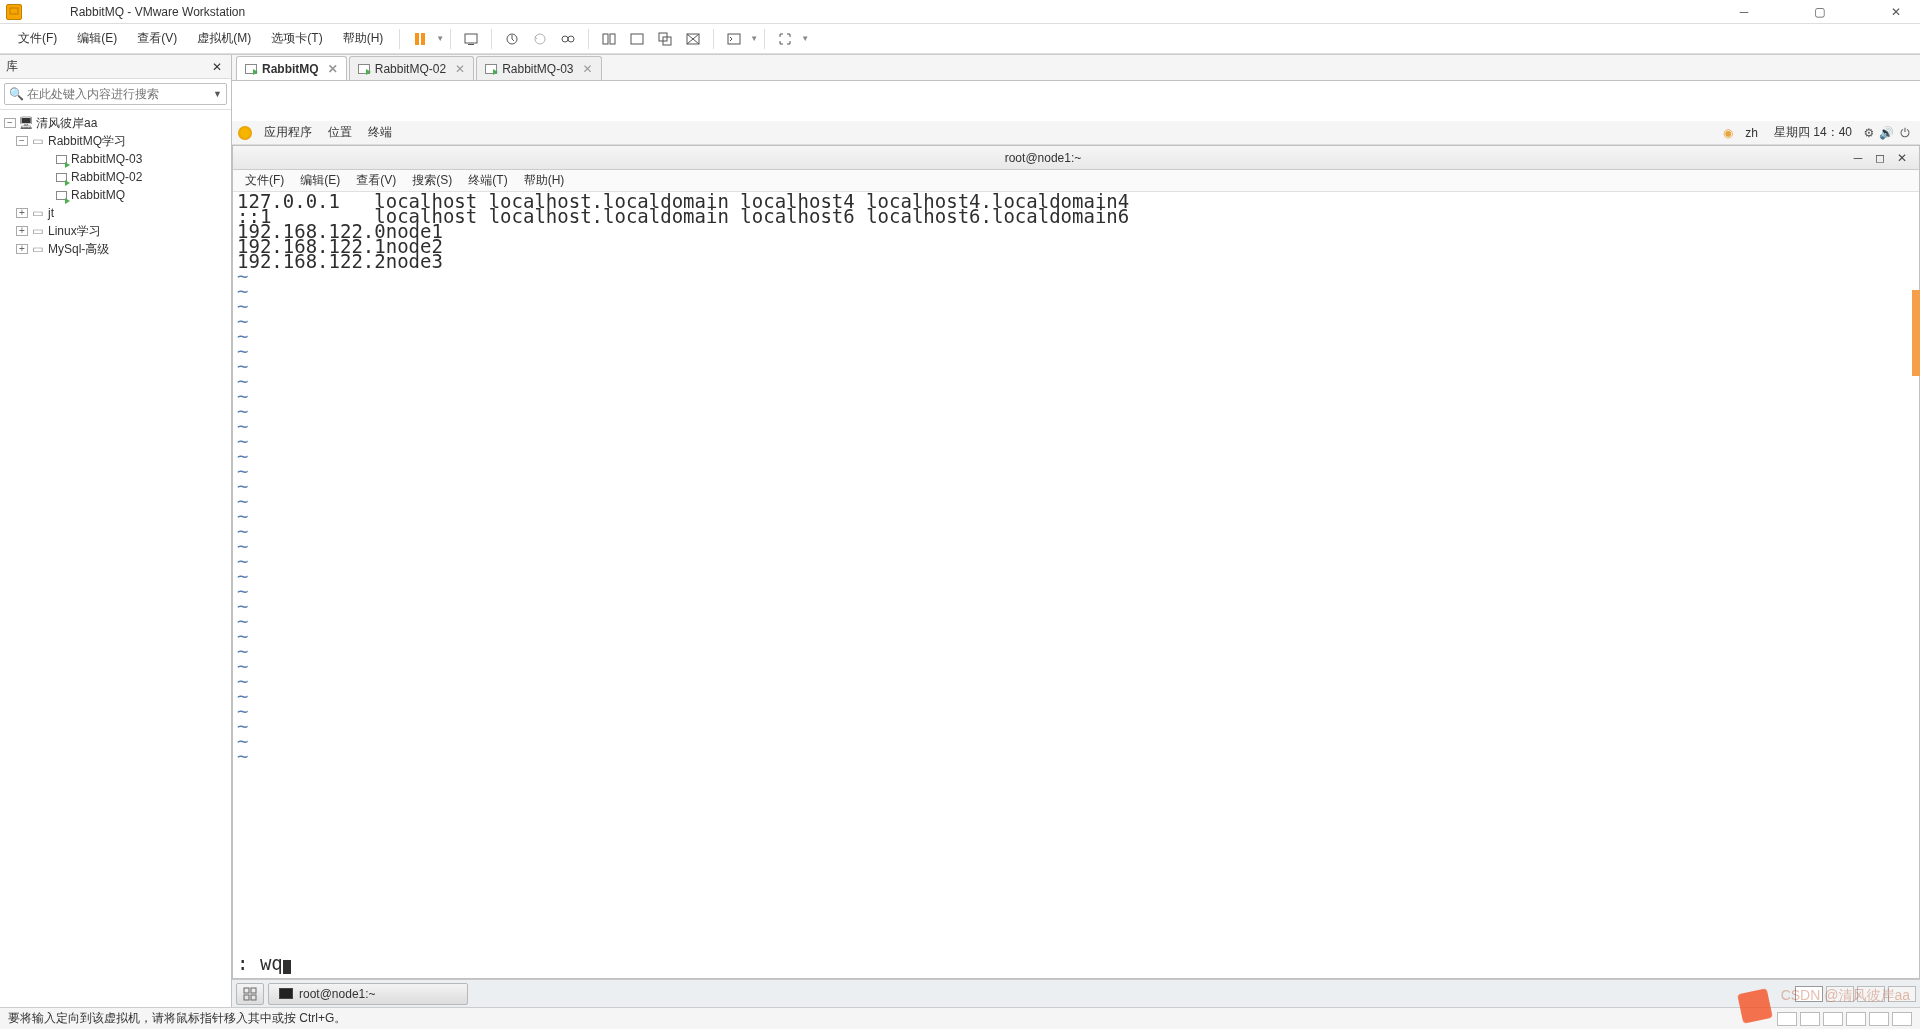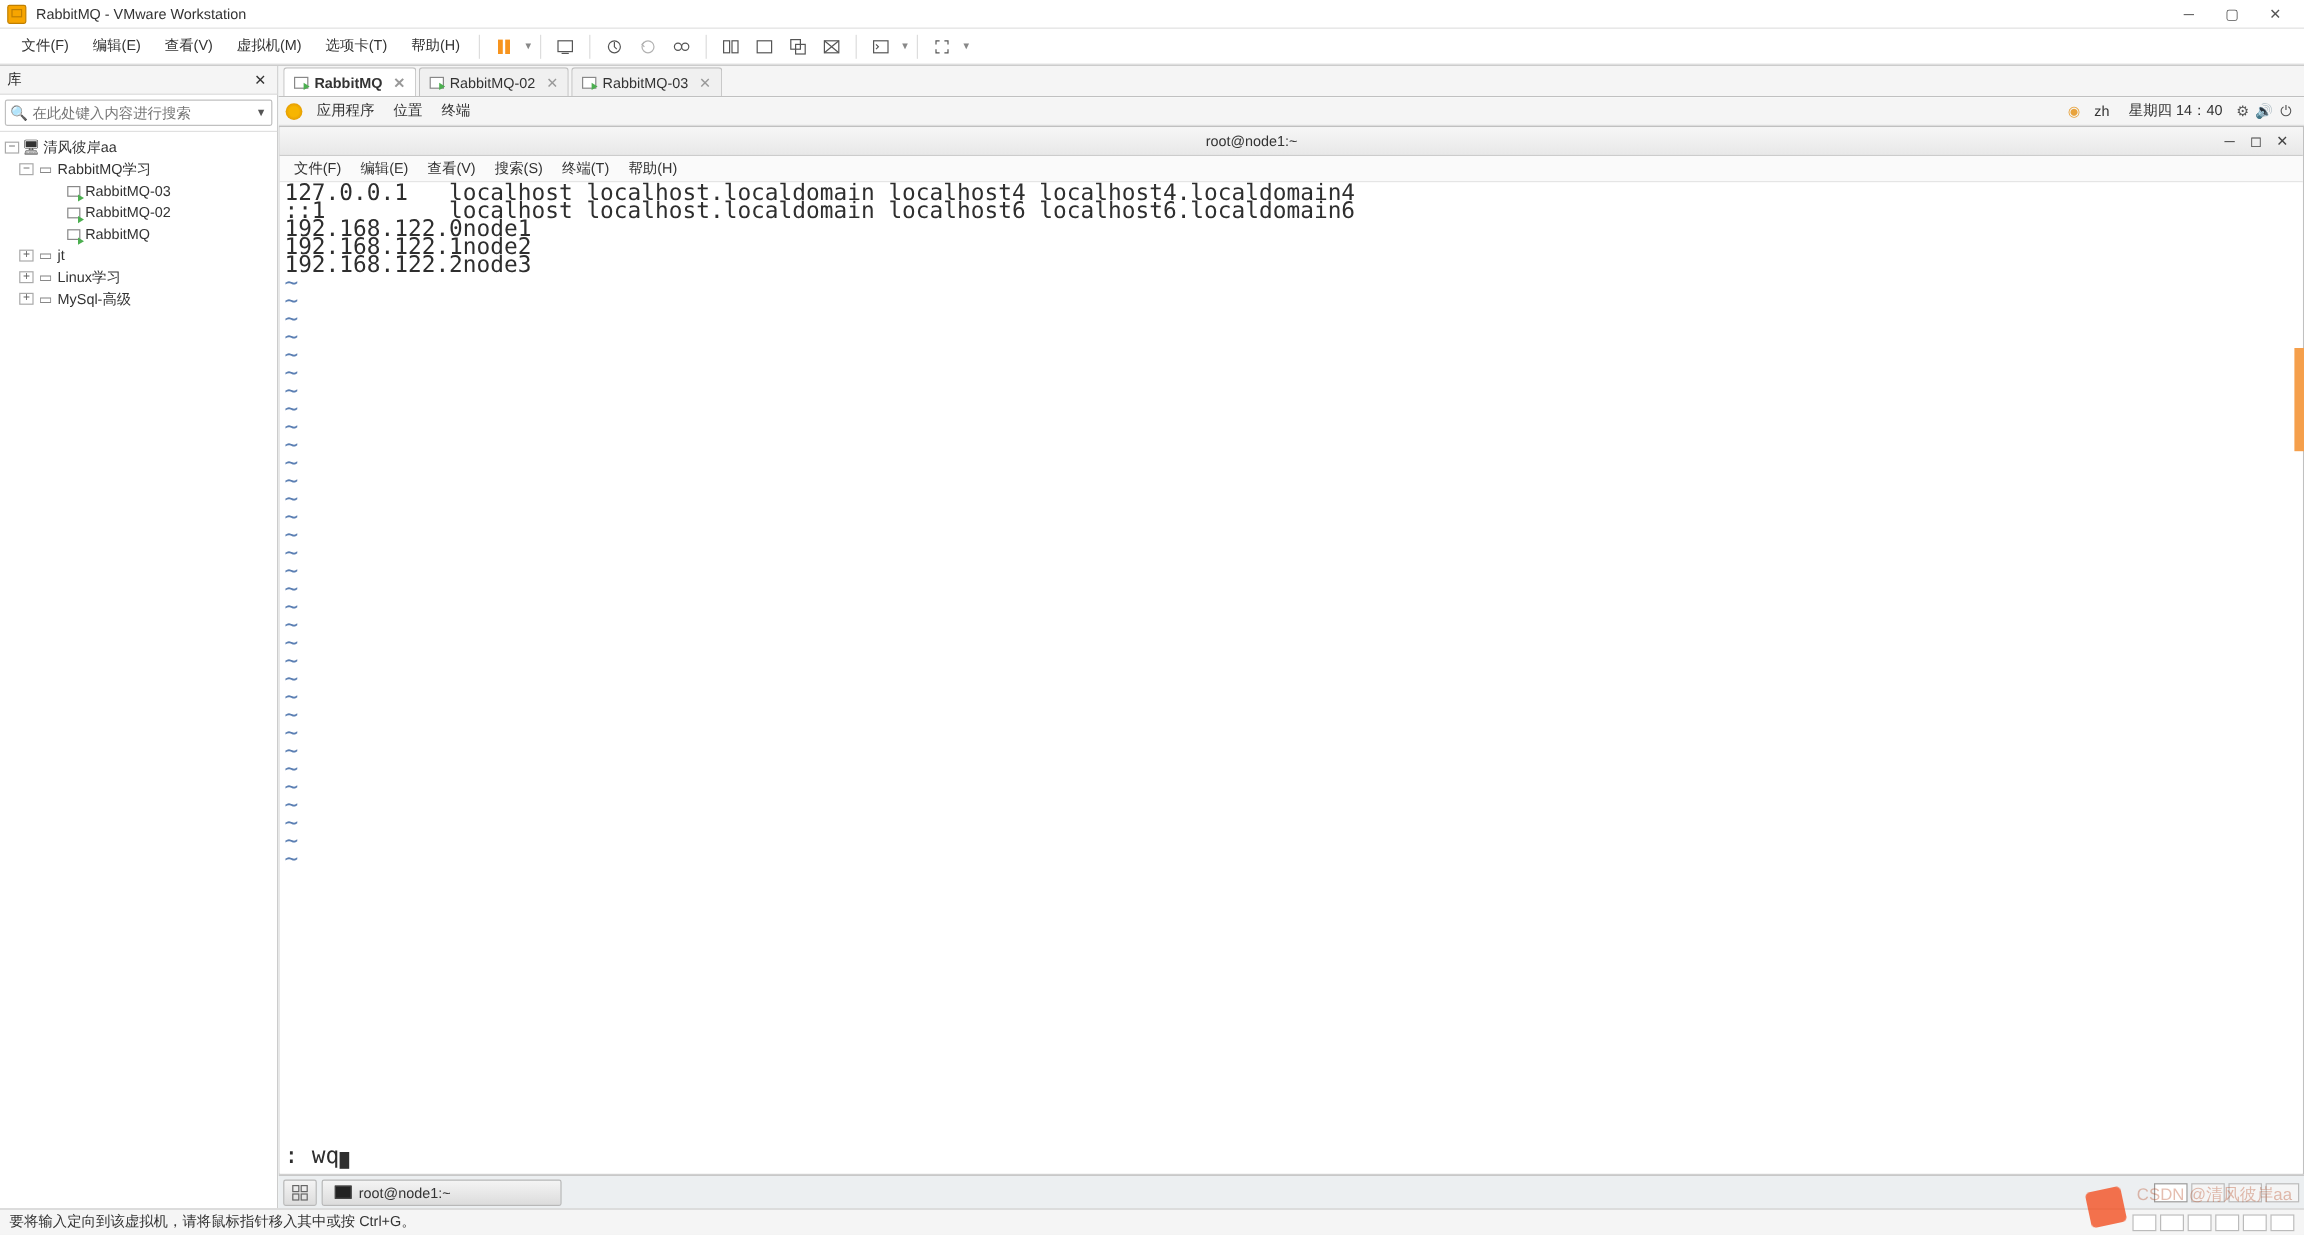--- a/index.html
+++ b/index.html
@@ -1,19 +1,19 @@
 <!DOCTYPE html>
 <html><head>
 <meta charset="utf-8">
 <style>
 * { box-sizing: border-box; margin: 0; padding: 0; }
 body { font-family: "Microsoft YaHei", "Segoe UI", sans-serif; font-size: 12px; background: #f0f0f0; width: 1920px; height: 1029px; overflow: hidden; display: flex; flex-direction: column; color: #333; }
 
 
-.title-bar { height: 24px; background: #fff; display: flex; align-items: center; padding: 0 6px; border-bottom: 1px solid #ddd; }
+.title-bar { height: 24px; background: #fff; display: flex; align-items: center; padding: 0 6px; border-bottom: 1px solid #ddd; gap: 40px; }
 .title-bar .logo { width: 16px; height: 16px; background: #f7a500; border: 1px solid #c07f00; display:inline-flex; align-items:center; justify-content:center; margin-right:8px; border-radius:2px;}
 .title-bar .logo svg{width:10px;height:10px;}
 .title-bar .title-text { flex: 1; color:#333; }
 .win-btn { width: 36px; height: 22px; display: flex; align-items: center; justify-content: center; color:#555;}
 
 
 .menu-bar { height: 30px; background: #fff; display: flex; align-items: center; padding: 0 8px; border-bottom: 1px solid #ddd; gap: 0; }
 .menu-item { padding: 4px 10px; cursor: default; }
 .toolbar-sep { width: 1px; height: 20px; background: #ddd; margin: 0 6px; }
 .tb-btn { width: 28px; height: 26px; display:flex; align-items:center; justify-content:center; color:#555;}
@@ -46,21 +46,21 @@
 
 .content { flex:1; display:flex; flex-direction:column; background:#eceff1; overflow:hidden;}
 .vm-tabs { height:26px; background:#f5f5f5; display:flex; align-items:flex-end; border-bottom:1px solid #c0c0c0; padding-left:4px;}
 .vm-tab { display:flex; align-items:center; height:24px; padding:0 8px; border:1px solid #c0c0c0; border-bottom:none; background:#f0f0f0; margin-right:2px; border-radius:3px 3px 0 0; font-size:12px; gap:5px;}
 .vm-tab.active { background:#fff; font-weight:bold;}
 .vm-tab .tab-close { font-size:12px; color:#999; margin-left:4px;}
 .vm-tab .tab-vmicon{width:12px;height:10px;border:1px solid #888;position:relative;background:#fff;}
 .vm-tab .tab-vmicon::after{content:"";position:absolute;right:-2px;bottom:-2px;width:0;height:0;border-left:5px solid #4caf50;border-top:3px solid transparent;border-bottom:3px solid transparent;}
 
 .vm-desktop { flex:1; background:#fff; display:flex; flex-direction:column; overflow:hidden;}
-.gnome-bar { height:24px; background:#f5f5f5; border-bottom:1px solid #ddd; display:flex; align-items:center; padding:0 6px; font-size:12px;}
+.gnome-bar { height:24px; background:#f5f5f5; border-bottom:1px solid #ddd; display:flex; align-items:center; padding:0 6px; font-size:12px;margin-top:40px;}
 .gnome-bar .g-item{padding:0 8px;}
 .gnome-bar .spacer{flex:1;}
 .gnome-bar .tray-icon{width:18px;text-align:center;color:#555;}
 .gnome-bar .activities-icon{width:14px;height:14px;background:radial-gradient(circle,#f7b500 40%,#d48806 100%);border-radius:50%;margin-right:4px;}
 
 .term-window { margin:0; flex:1; display:flex; flex-direction:column; border:1px solid #c0c0c0; background:#fff;}
 .term-titlebar { height:24px; background:linear-gradient(#f6f6f6,#e8e8e8); border-bottom:1px solid #ccc; display:flex; align-items:center; padding:0 6px;}
 .term-titlebar .tw-title{flex:1;text-align:center;font-size:12px;color:#333;}
 .term-titlebar .tw-btn{width:22px;text-align:center;color:#444;font-size:12px;}
 .term-menubar { height:22px; background:#fafafa; border-bottom:1px solid #e0e0e0; display:flex; align-items:center; padding:0 4px; font-size:12px;}

